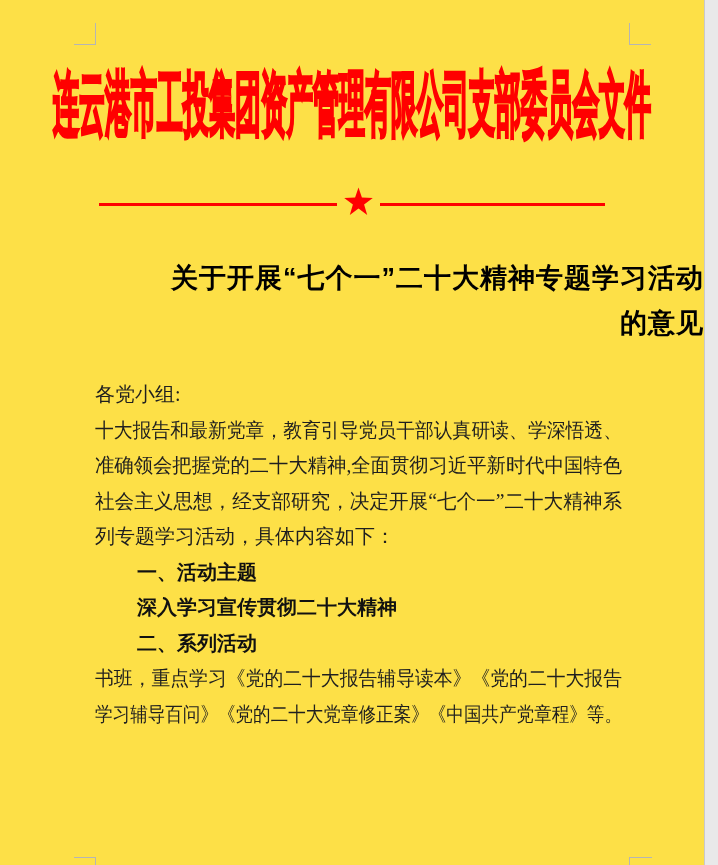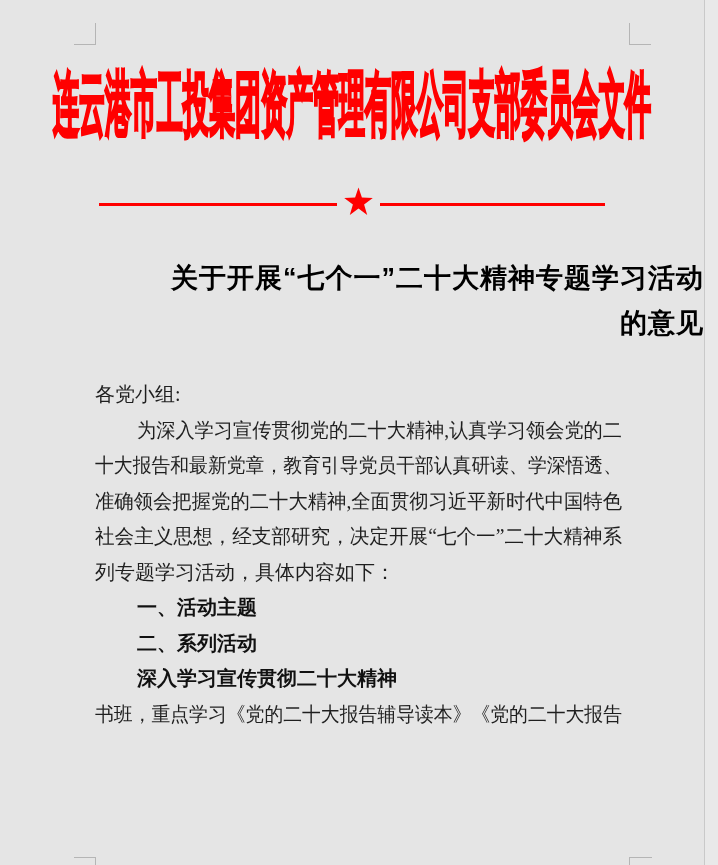--- a/index.html
+++ b/index.html
@@ -1,18 +1,18 @@
 <!DOCTYPE html>
 <html><head>
 <meta charset="utf-8">
 <style>
   html,body{margin:0;padding:0;}
   body{width:718px;height:865px;background:#ffffff;overflow:hidden;
        font-family:"Liberation Serif","DejaVu Serif",serif;}
-  .page{position:relative;width:718px;height:865px;background:#e5e5e5;}
+  .page{position:relative;width:718px;height:865px;background:#fde047;}
 
   
   .mark{position:absolute;border:0 solid #b5b5b5;}
   .mark.tl{left:74px;top:23px;width:21px;height:21px;border-right-width:1px;border-bottom-width:1px;}
   .mark.tr{left:629px;top:23px;width:21px;height:21px;border-left-width:1px;border-bottom-width:1px;}
   .mark.bl{left:74px;top:857px;width:21px;height:8px;border-right-width:1px;border-top-width:1px;}
   .mark.br{left:629px;top:857px;width:22px;height:8px;border-left-width:1px;border-top-width:1px;}
 
   
   .edge{position:absolute;right:0;top:0;width:13px;height:865px;background:#e9e9e9;border-left:1px solid #c9c9c9;}
@@ -64,43 +64,43 @@
 
   <div class="doc-title">
     <div>关于开展“七个一”二十大精神专题学习活动</div>
     <div>的意见</div>
   </div>
 
   <div class="body">
     <div class="bl">
       <span class="fit">各党小组:</span>
     </div>
-    <div class="bl ind">
-      <span class="fit stretch" style="transform: scaleX(0.960396);">为深入学习宣传贯彻党的二十大精神,认真学习领会党的二</span>
-    </div>
     <div class="bl">
       <span class="fit stretch" style="transform: scaleX(0.941071);">十大报告和最新党章，教育引导党员干部认真研读、学深悟透、</span>
     </div>
     <div class="bl">
       <span class="fit stretch" style="transform: scaleX(0.966972);">准确领会把握党的二十大精神,全面贯彻习近平新时代中国特色</span>
     </div>
     <div class="bl">
       <span class="fit stretch" style="transform: scaleX(0.979981);">社会主义思想，经支部研究，决定开展“七个一”二十大精神系</span>
     </div>
     <div class="bl">
       <span class="fit">列专题学习活动，具体内容如下：</span>
     </div>
     <div class="bl ind b">
       <span class="fit">一、活动主题</span>
     </div>
     <div class="bl ind b">
-      <span class="fit">二、系列活动</span>
+      <span class="fit">深入学习宣传贯彻二十大精神</span>
     </div>
     <div class="bl ind b">
-      <span class="fit">深入学习宣传贯彻二十大精神</span>
+      <span class="fit">二、系列活动</span>
     </div>
     <div class="bl">
       <span class="fit stretch" style="transform: scaleX(0.941071);">书班，重点学习《党的二十大报告辅导读本》《党的二十大报告</span>
+    </div>
+    <div class="bl">
+      <span class="fit stretch" style="transform: scaleX(0.878333);">学习辅导百问》《党的二十大党章修正案》《中国共产党章程》等。</span>
     </div>
   </div>
 
   <div class="edge"></div>
 </div>
 
 </body></html>

